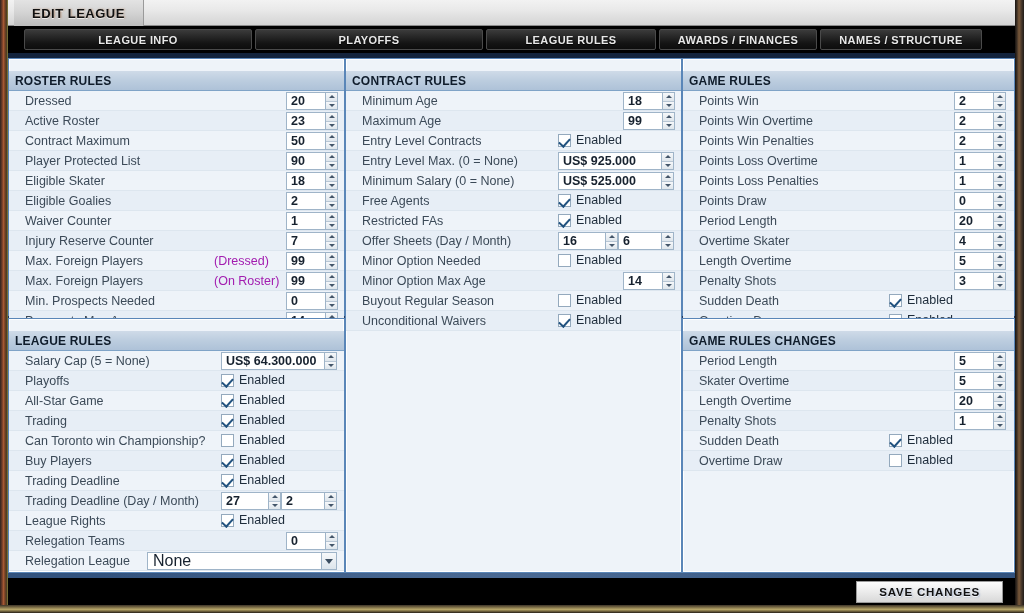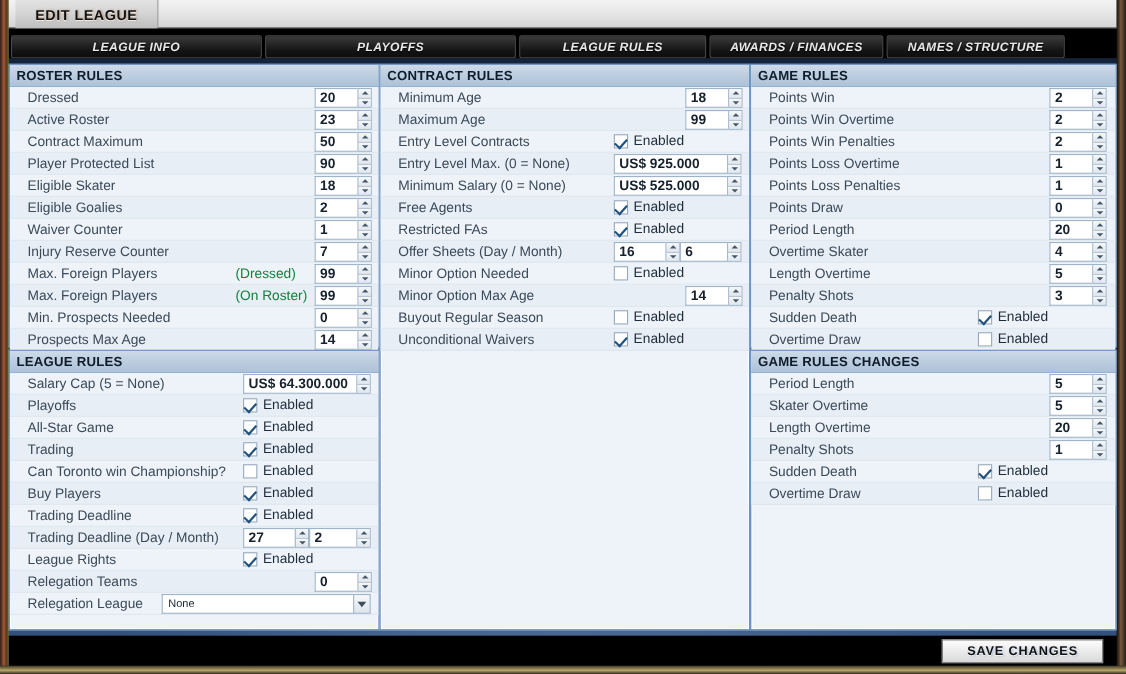--- a/index.html
+++ b/index.html
@@ -44,21 +44,21 @@
     border-right:1px solid #9a9a9a;
     font-size:13px; font-weight:bold; letter-spacing:.5px;
     color:#111;
     text-shadow: 0 1px 0 rgba(255,255,255,.7), 1px 0 2px rgba(160,90,40,.5);
   }
 
   
   .tabstrip {
     position:absolute; left:8px; top:26px; width:1007px; height:27px;
     background:#000;
-    display:flex; align-items:flex-end; padding:0 2px; gap:3px;font-style:italic;
+    display:flex; align-items:center; padding:0 16px; gap:3px;
   }
   .tab {
     height:21px;
     display:flex; align-items:center; justify-content:center;
     padding:0 14px;
     background: linear-gradient(180deg,#3b3b3b 0%, #2a2a2a 30%, #141414 70%, #0d0d0d 100%);
     border:1px solid #4a4a4a;
     border-radius:2px;
     color:#e8e8e8; font-size:11px; font-weight:bold; letter-spacing:.4px;
     white-space:nowrap;
@@ -86,41 +86,42 @@
     box-shadow: inset 0 0 0 1px #ffffff;
   }
   .panel-hd {
     height:20px;
     background: linear-gradient(180deg,#cfdbe8 0%, #bccddf 50%, #aec2d8 100%);
     border-bottom:1px solid #7fa3c7;
     display:flex; align-items:center;
     padding-left:6px;
     font-size:12px; font-weight:bold; color:#0f1c2b;
     letter-spacing:.2px;
+    margin-top:12px;
   }
   .panel-body { padding:0; }
 
   
   .row {
     position:relative;
     height:20px;
     display:flex; align-items:center;
     border-bottom:1px solid #dde6ef;
     background:#eef3f9;
   }
   .row:nth-child(even){ background:#e7eef6; }
   .row .lbl {
     padding-left:16px;
     font-size:12.5px;
     color:#3c4a58;
     white-space:nowrap;
   }
   .row .lbl2 {
     position:absolute;
-    font-size:12.5px; color:#15803d;
+    font-size:12.5px; color:#a21caf;
     white-space:nowrap;
   }
 
   
   .spin {
     position:absolute; top:1px; height:18px;
     display:flex; align-items:stretch;
   }
   .spin .fld {
     flex:1;
@@ -171,21 +172,21 @@
   .chk .ctext { font-size:12.5px; color:#1d2b3a; }
 
   
   .combo {
     position:absolute; top:1px; height:18px;
     display:flex; align-items:stretch;
   }
   .combo .cfld {
     flex:1; background:#fff; border:1px solid #9fb4c8; border-right:none;
     display:flex; align-items:center; padding-left:5px;
-    font-size:10px; color:#16212e;
+    font-size:16px; color:#16212e;
   }
   .combo .cbtn {
     width:16px;
     border:1px solid #9fb4c8;
     background: linear-gradient(180deg,#f6f8fa 0%, #dde5ec 100%);
     display:flex; align-items:center; justify-content:center;
   }
   .cbtn i {
     width:0;height:0;border-left:4px solid transparent;border-right:4px solid transparent;
     border-top:5px solid #3b4d60; display:block;

